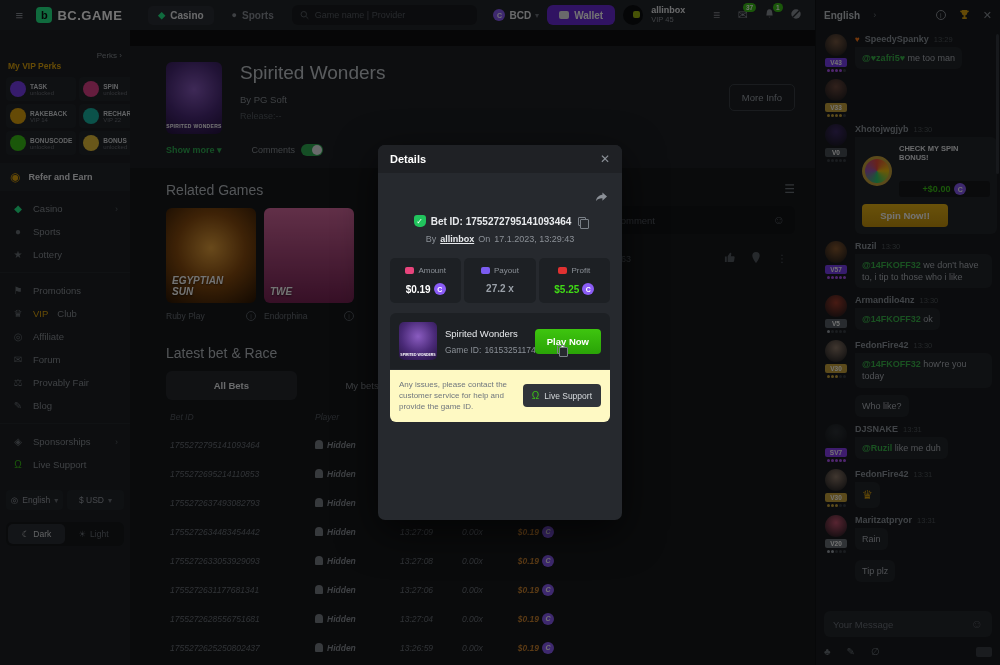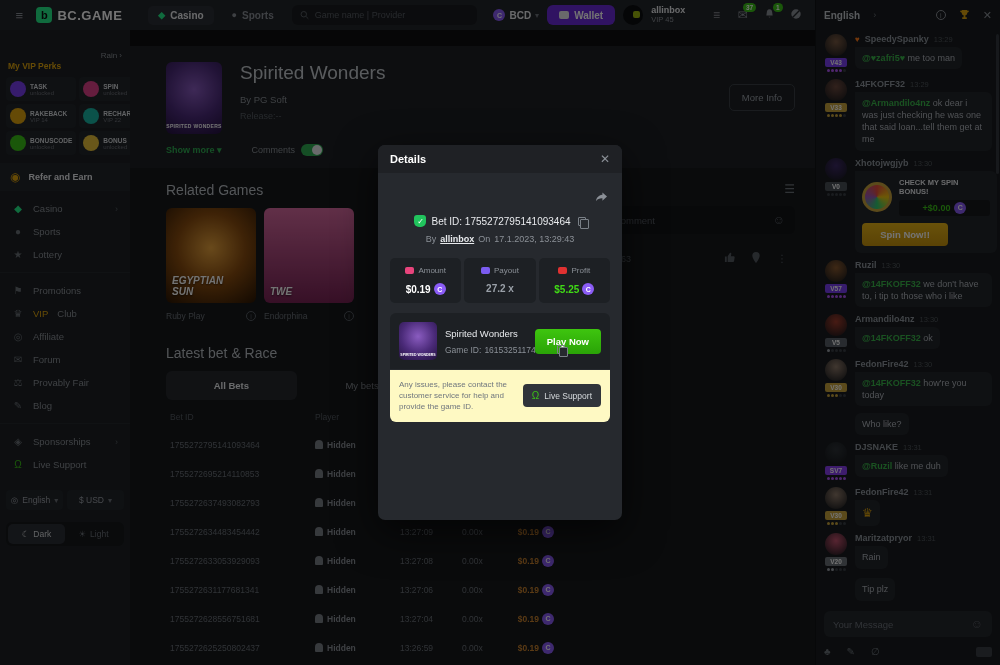--- a/index.html
+++ b/index.html
@@ -91,21 +91,21 @@
   .wheel-art { position:absolute; left:18px; top:14px; width:54px; height:54px; border-radius:50%; border:4px solid #caa53d; background:conic-gradient(#e74c3c,#f1c40f,#2ecc71,#273c75,#9b59b6,#e74c3c); opacity:.85; }
   .rel-meta { display:flex; align-items:center; justify-content:space-between; margin-top:8px; }
   .rel-provider { color:#6b7178; font-size:8.5px; }
   .i-info { width:10px; height:10px; border:1px solid #565c63; border-radius:50%; color:#565c63; font-size:7px; display:flex; align-items:center; justify-content:center; cursor:pointer; }
   .i-info::after { content:"i"; }
 
   .bets-sec { margin-top:24px; }
   .tabs { background:#17191c; border-radius:6px; display:flex; margin-bottom:4px; }
   .tab { flex:1; text-align:center; padding:9px 0; color:#8b9097; font-size:9.5px; border-radius:6px; cursor:pointer; }
   .tab.active { background:#26292e; color:#e8eaed; font-weight:bold; }
-  .bt-head, .bt-row { display:flex; align-items:center; padding:0 4px; }
+  .bt-head, .bt-row { display:flex; align-items:center; padding:0 4px;font-style:italic; }
   .bt-head { color:#565c63; font-size:8.5px; height:26px; }
   .bt-row { height:29px; font-size:8.5px; color:#6b7178; }
   .c-id { width:145px; overflow:hidden; white-space:nowrap; }
   .c-player { width:85px; display:flex; align-items:center; color:#8b9097; font-weight:bold; }
   .ghost { display:inline-block; width:8px; height:9px; background:#7a8087; border-radius:4px 4px 1px 1px; margin-right:4px; }
   .c-time { width:62px; }
   .c-mult { width:52px; }
   .c-pay { flex:1; text-align:right; color:#c9822e; font-weight:bold; display:flex; justify-content:flex-end; align-items:center; gap:3px; }
 
   .cmt-col-top { display:flex; justify-content:flex-end; margin-bottom:10px; }
@@ -138,21 +138,21 @@
   .ctime { color:#50565c; font-size:7.5px; }
   .cemoji { color:#ff7a1a; font-size:8px; }
   .cbubble { display:inline-block; background:#23262b; border-radius:0 6px 6px 6px; padding:5px 7px; color:#aeb4bb; font-size:9px; line-height:1.35; max-width:138px; }
   .cmsg.cont .cbubble { border-radius:6px; }
   .mention { color:#39b54a; font-weight:bold; }
   .crown { color:#e0a50e; font-size:12px; }
   .spin-card { background:#23262b; border-radius:0 6px 6px 6px; padding:7px; width:142px; }
   .spin-top { display:flex; gap:7px; align-items:center; }
   .wheel { width:30px; height:30px; border-radius:50%; border:3px solid #caa53d; background:conic-gradient(#e74c3c,#f1c40f,#2ecc71,#9b59b6,#e74c3c); flex:none; }
   .spin-title { color:#e6e9ec; font-size:7.5px; font-weight:bold; }
-  .spin-amt { background:#17191c; border-radius:3px; margin-top:4px; padding:2px 6px; display:flex; align-items:center; gap:4px; justify-content:center; }
+  .spin-amt { background:#17191c; border-radius:3px; margin-top:19px; padding:2px 6px; display:flex; align-items:center; gap:4px; justify-content:center; }
   .spin-val { color:#3bc117; font-size:9px; font-weight:bold; }
   .spin-btn { margin-top:7px; width:86px; background:linear-gradient(#e9b517,#c7940e); border:none; border-radius:4px; color:#fff; font-weight:bold; font-size:9.5px; padding:6px 0; cursor:pointer; display:block; }
   .chat-input-area { flex:none; padding:6px 8px 8px; }
   .chat-input { display:flex; align-items:center; background:#25282d; border-radius:6px; height:26px; padding:0 9px; }
   .chat-input input { flex:1; background:transparent; border:none; outline:none; color:#aeb4bb; font-size:9.5px; }
   .chat-input input::placeholder { color:#6c737b; }
   .chat-tools { display:flex; align-items:center; gap:16px; margin-top:9px; color:#6c737b; }
   .ct-ico { font-size:10px; cursor:pointer; }
   .kb-ico { margin-left:auto; width:16px; height:10px; background:#3a3f45; border-radius:2px; cursor:pointer; }
   .chat-scroll { position:absolute; right:1px; top:34px; width:3px; height:140px; background:#33383e; border-radius:2px; cursor:pointer; }
@@ -162,21 +162,21 @@
   .modal { position:absolute; left:378px; top:145px; width:244px; height:375px; background:#26292e; border-radius:7px; z-index:100; box-shadow:0 12px 40px rgba(0,0,0,.65); overflow:hidden; }
   .modal-head { height:28px; background:#1f2125; display:flex; align-items:center; justify-content:space-between; padding:0 12px; }
   .modal-title { color:#fff; font-size:11px; font-weight:bold; }
   .modal-x { color:#8b9097; font-size:12px; cursor:pointer; }
   .modal-body { padding:10px 12px; }
   .share-row { display:flex; justify-content:flex-end; margin:6px 2px 8px; }
   .share-ico { color:#8b9097; cursor:pointer; }
   .betid-row { display:flex; align-items:center; justify-content:center; gap:5px; }
   .shield { width:12px; height:12px; background:#21c45d; border-radius:3px 3px 5px 5px; color:#fff; font-size:8px; display:flex; align-items:center; justify-content:center; flex:none; }
   .shield::after { content:"✓"; }
-  .betid-text { color:#e8eaed; font-size:10px; font-weight:normal; white-space:nowrap; }
+  .betid-text { color:#e8eaed; font-size:10px; font-weight:bold; white-space:nowrap; }
   .copy { position:relative; width:8px; height:9px; border:1px solid #7a8087; border-radius:1px; margin-left:2px; cursor:pointer; flex:none; }
   .copy::after { content:""; position:absolute; left:1px; top:1px; width:7px; height:8px; border:1px solid #7a8087; border-radius:1px; background:#26292e; }
   .byline { display:flex; justify-content:center; gap:4px; margin-top:7px; color:#8b9097; font-size:9px; align-items:baseline; }
   .byline .player { color:#e8eaed; font-weight:bold; text-decoration:underline; cursor:pointer; }
   .stats { display:flex; gap:3px; margin-top:14px; }
   .stat { flex:1; background:#1d2024; border-radius:5px; padding:8px 6px; text-align:center; }
   .stat-head { display:flex; align-items:center; justify-content:center; gap:4px; color:#8b9097; font-size:8px; }
   .stat-ico { width:9px; height:7px; border-radius:2px; }
   .stat-val { margin-top:8px; font-size:10px; font-weight:bold; display:flex; align-items:center; justify-content:center; gap:3px; }
   .mgame { margin-top:10px; background:#1d2024; border-radius:6px 6px 0 0; padding:9px; display:flex; gap:8px; align-items:center; }
@@ -246,21 +246,21 @@
             <line x1="3" y1="11" x2="11" y2="3" stroke="#23262b" stroke-width="1.6"></line>
           </svg>
       </span>
     </div>
 
     <div class="body-row">
 
       <div class="sidebar">
         <div class="perks-head">
           <span class="perks-title">My VIP Perks</span>
-          <span class="perks-more">Rain ›</span>
+          <span class="perks-more">Perks ›</span>
         </div>
         <div class="perks-grid">
 
             <div class="perk">
               <span class="perk-ico" style="background: rgb(123, 63, 242);"></span>
               <span>
                 <div class="perk-label">TASK</div>
                 <div class="perk-sub">unlocked</div>
               </span>
             </div>
@@ -666,24 +666,20 @@
             <div class="cavatar" style="background: radial-gradient(circle at 50% 35%, rgb(110, 74, 63), rgb(20, 22, 26));"></div>
             <div class="cbadge" style="background: rgb(202, 165, 61);">V33</div>
             <div class="cdots">
               <span class="cdot" style="background: rgb(202, 165, 61);"></span>
               <span class="cdot" style="background: rgb(202, 165, 61);"></span>
               <span class="cdot" style="background: rgb(202, 165, 61);"></span>
               <span class="cdot" style="background: rgb(202, 165, 61);"></span>
               <span class="cdot"></span>
             </div>
           </div>
-          <div class="cmsg-right"><div class="cmsg-head">
-              <span class="cname">14FKOFF32</span>
-              <span class="ctime">13:29</span>
-            </div><div class="cbubble"><span class="mention">@Armandilo4nz </span><span>ok dear i was just checking he was one that said loan...tell them get at me</span></div></div>
         </div>
         <div class="cmsg">
           <div class="cmsg-left">
             <div class="cavatar" style="background: radial-gradient(circle at 50% 35%, rgb(61, 42, 102), rgb(20, 22, 26));"></div>
             <div class="cbadge" style="background: rgb(74, 81, 88);">V0</div>
             <div class="cdots">
               <span class="cdot"></span>
               <span class="cdot"></span>
               <span class="cdot"></span>
               <span class="cdot"></span>

